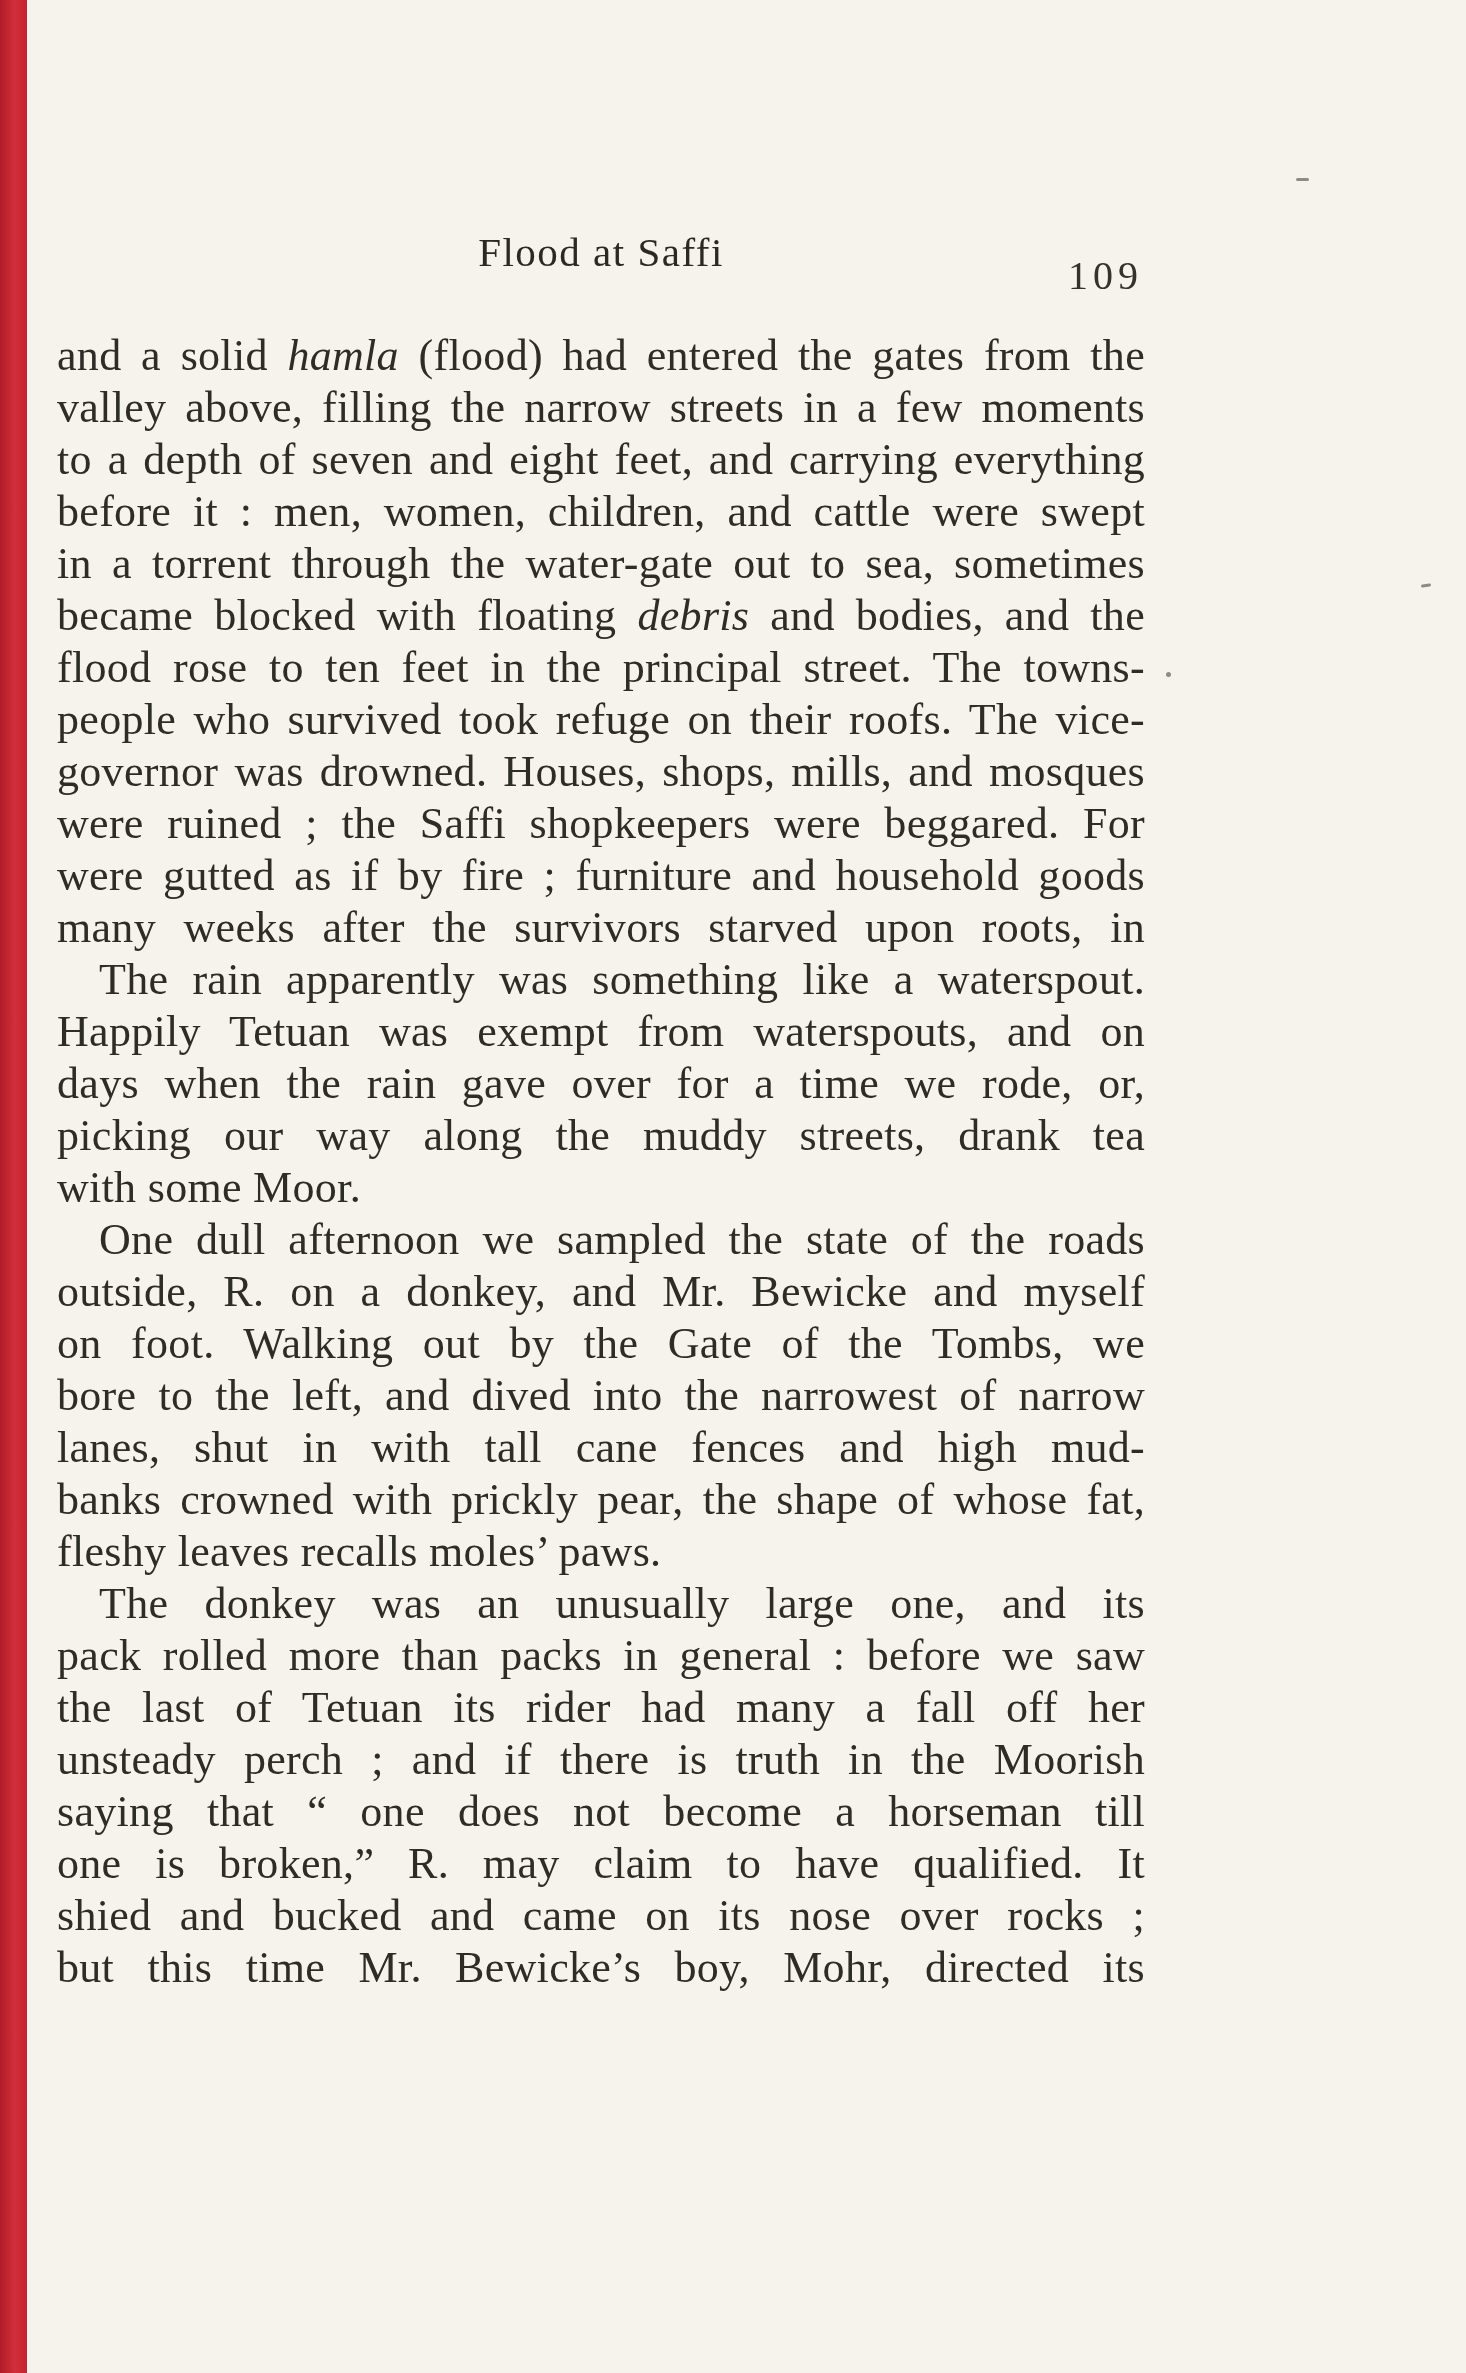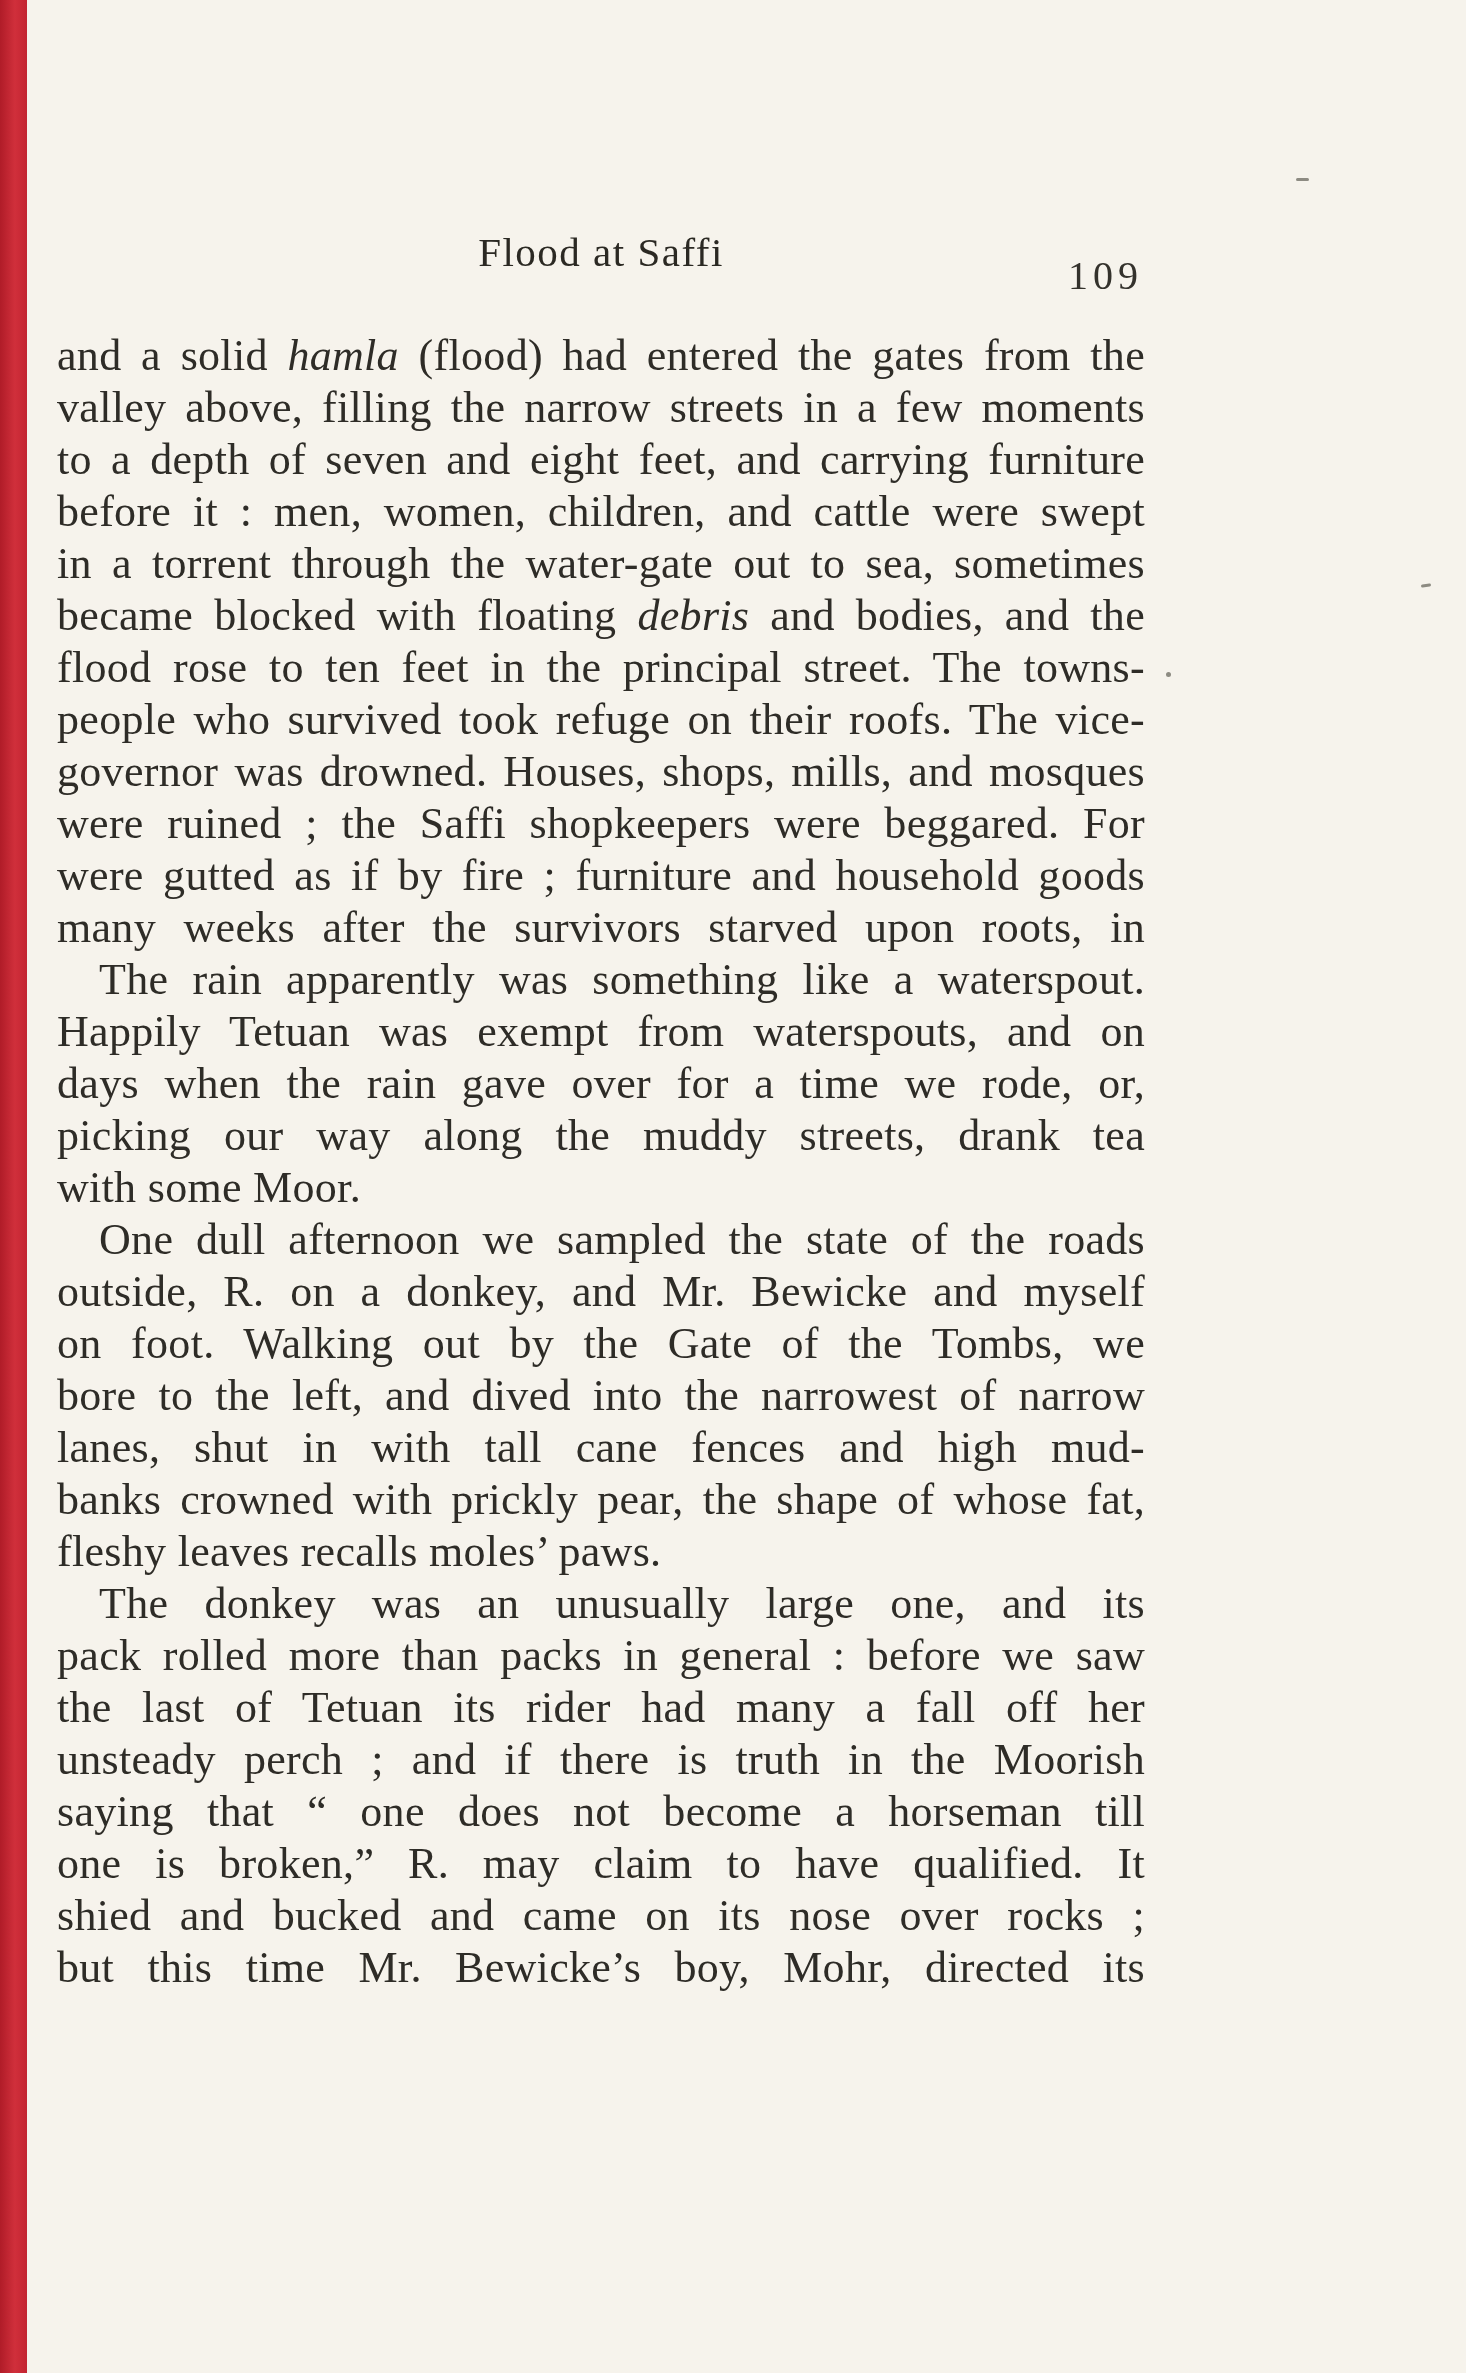--- a/index.html
+++ b/index.html
@@ -77,21 +77,21 @@
 
   <div class="content">
     <header class="page-header">
       <span class="running-head">Flood at Saffi</span>
       <span class="pagenum">109</span>
     </header>
 
     <main class="body-text" id="body-text">
         <div class="line"><span>and a solid </span><i>hamla</i><span> (flood) had entered the gates from the</span></div>
         <div class="line"><span>valley above, filling the narrow streets in a few moments</span></div>
-        <div class="line"><span>to a depth of seven and eight feet, and carrying furniture</span></div>
+        <div class="line"><span>to a depth of seven and eight feet, and carrying everything</span></div>
         <div class="line"><span>before it : men, women, children, and cattle were swept</span></div>
         <div class="line"><span>in a torrent through the water-gate out to sea, sometimes</span></div>
         <div class="line"><span>became blocked with floating </span><i>debris</i><span> and bodies, and the</span></div>
         <div class="line"><span>flood rose to ten feet in the principal street. The towns-</span></div>
         <div class="line"><span>people who survived took refuge on their roofs. The vice-</span></div>
         <div class="line"><span>governor was drowned. Houses, shops, mills, and mosques</span></div>
         <div class="line"><span>were ruined ; the Saffi shopkeepers were beggared. For</span></div>
         <div class="line"><span>were gutted as if by fire ; furniture and household goods</span></div>
         <div class="line"><span>many weeks after the survivors starved upon roots, in</span></div>
         <div class="line indent"><span>The rain apparently was something like a waterspout.</span></div>

